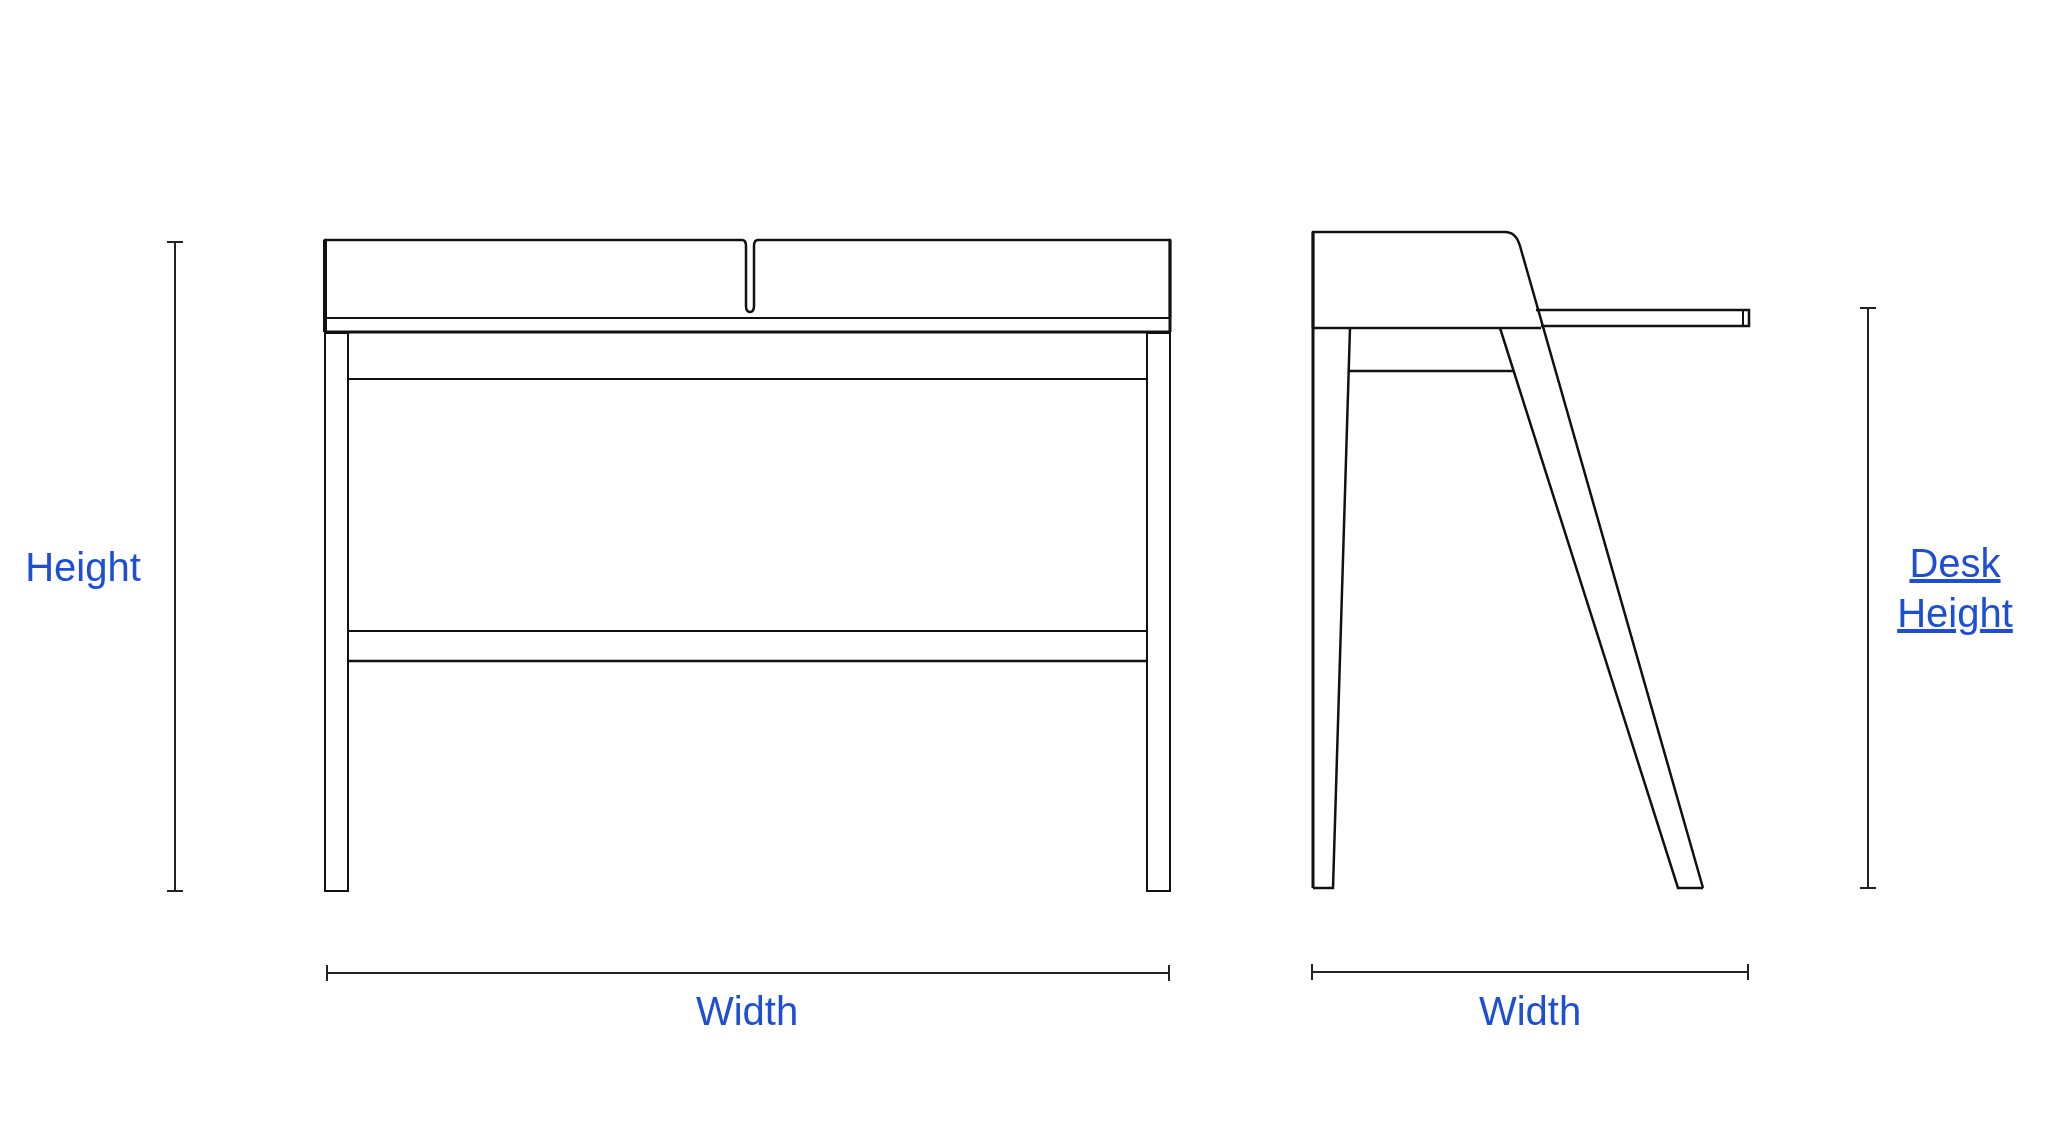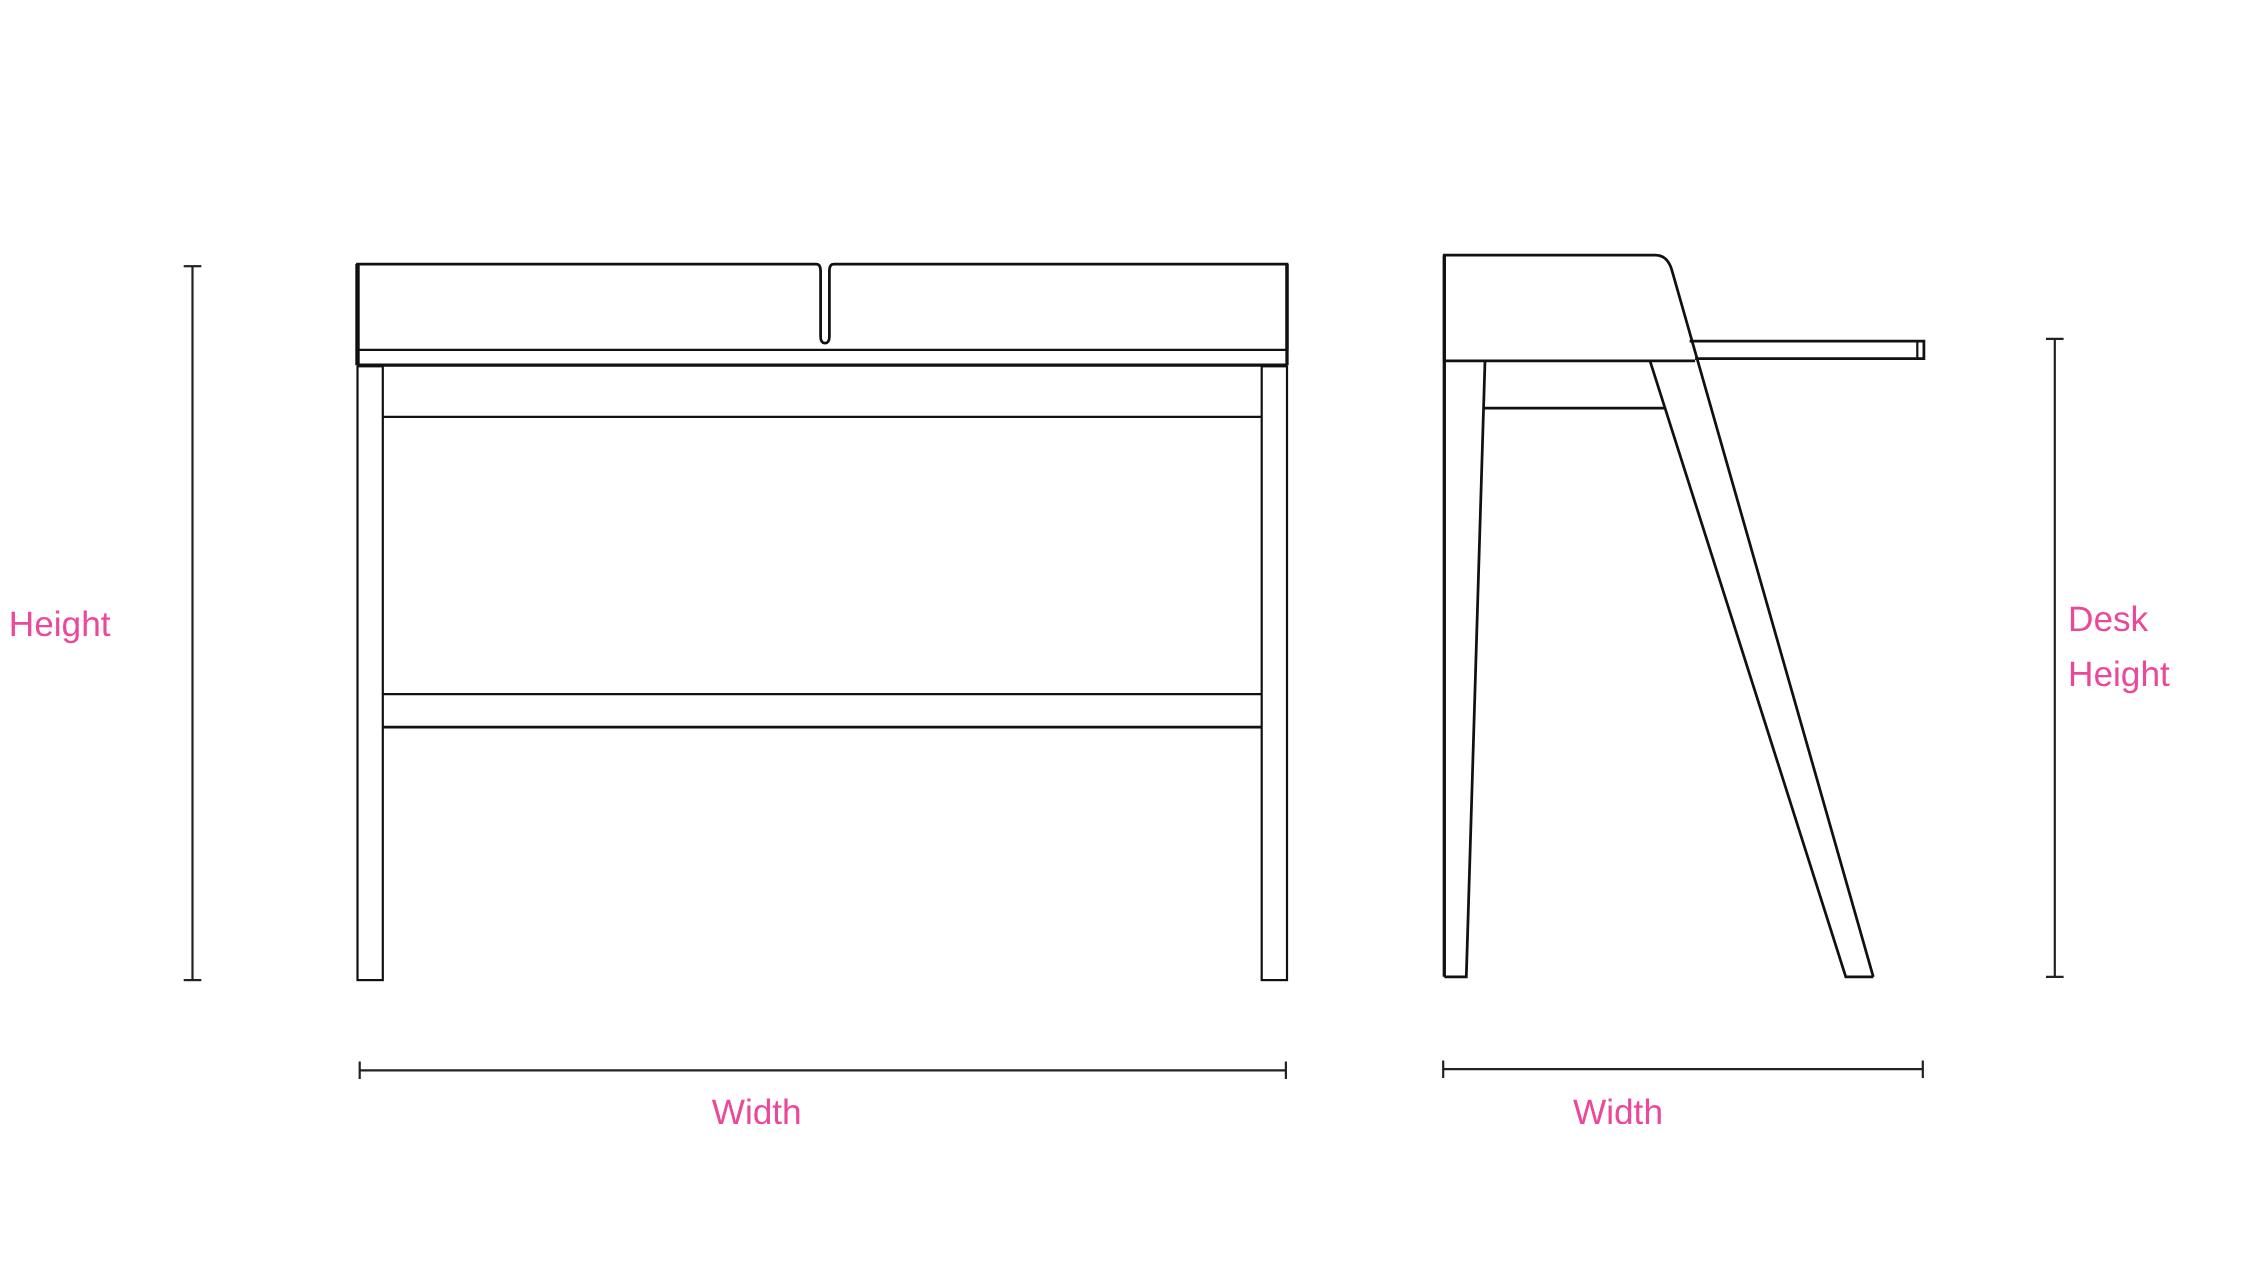--- a/index.html
+++ b/index.html
@@ -1,30 +1,30 @@
 <!DOCTYPE html>
 <html><head>
 <meta charset="utf-8">
 <style>
   html, body { margin: 0; padding: 0; background: #ffffff; }
   body { width: 2048px; height: 1147px; position: relative; overflow: hidden; }
   svg { position: absolute; left: 0; top: 0; }
   .lbl {
     position: absolute;
     font-family: "Liberation Sans", "DejaVu Sans", sans-serif;
-    color: #ec4899;
-    font-size: 32px;
+    color: #1d4ed8;
+    font-size: 40px;
     line-height: 50px;
     white-space: nowrap;
-    text-align: left;
+    text-align: center;
   }
   #lbl-height { left: 8px; top: 542px; width: 150px; }
   #lbl-width { left: 647px; top: 986px; width: 200px; }
   #lbl-depth { left: 1430px; top: 986px; width: 200px; }
-  #lbl-deskheight { left: 1880px; top: 538px; width: 150px; }
+  #lbl-deskheight { left: 1880px; top: 538px; width: 150px; text-decoration: underline; }
 </style>
 </head>
 <body>
 
 <svg width="2048" height="1147" viewBox="0 0 2048 1147" xmlns="http://www.w3.org/2000/svg">
 
   <g stroke="#222" stroke-width="2" fill="none">
     <line x1="175" y1="242" x2="175" y2="891"></line>
     <line x1="167" y1="242" x2="183" y2="242"></line>
     <line x1="167" y1="891" x2="183" y2="891"></line>

